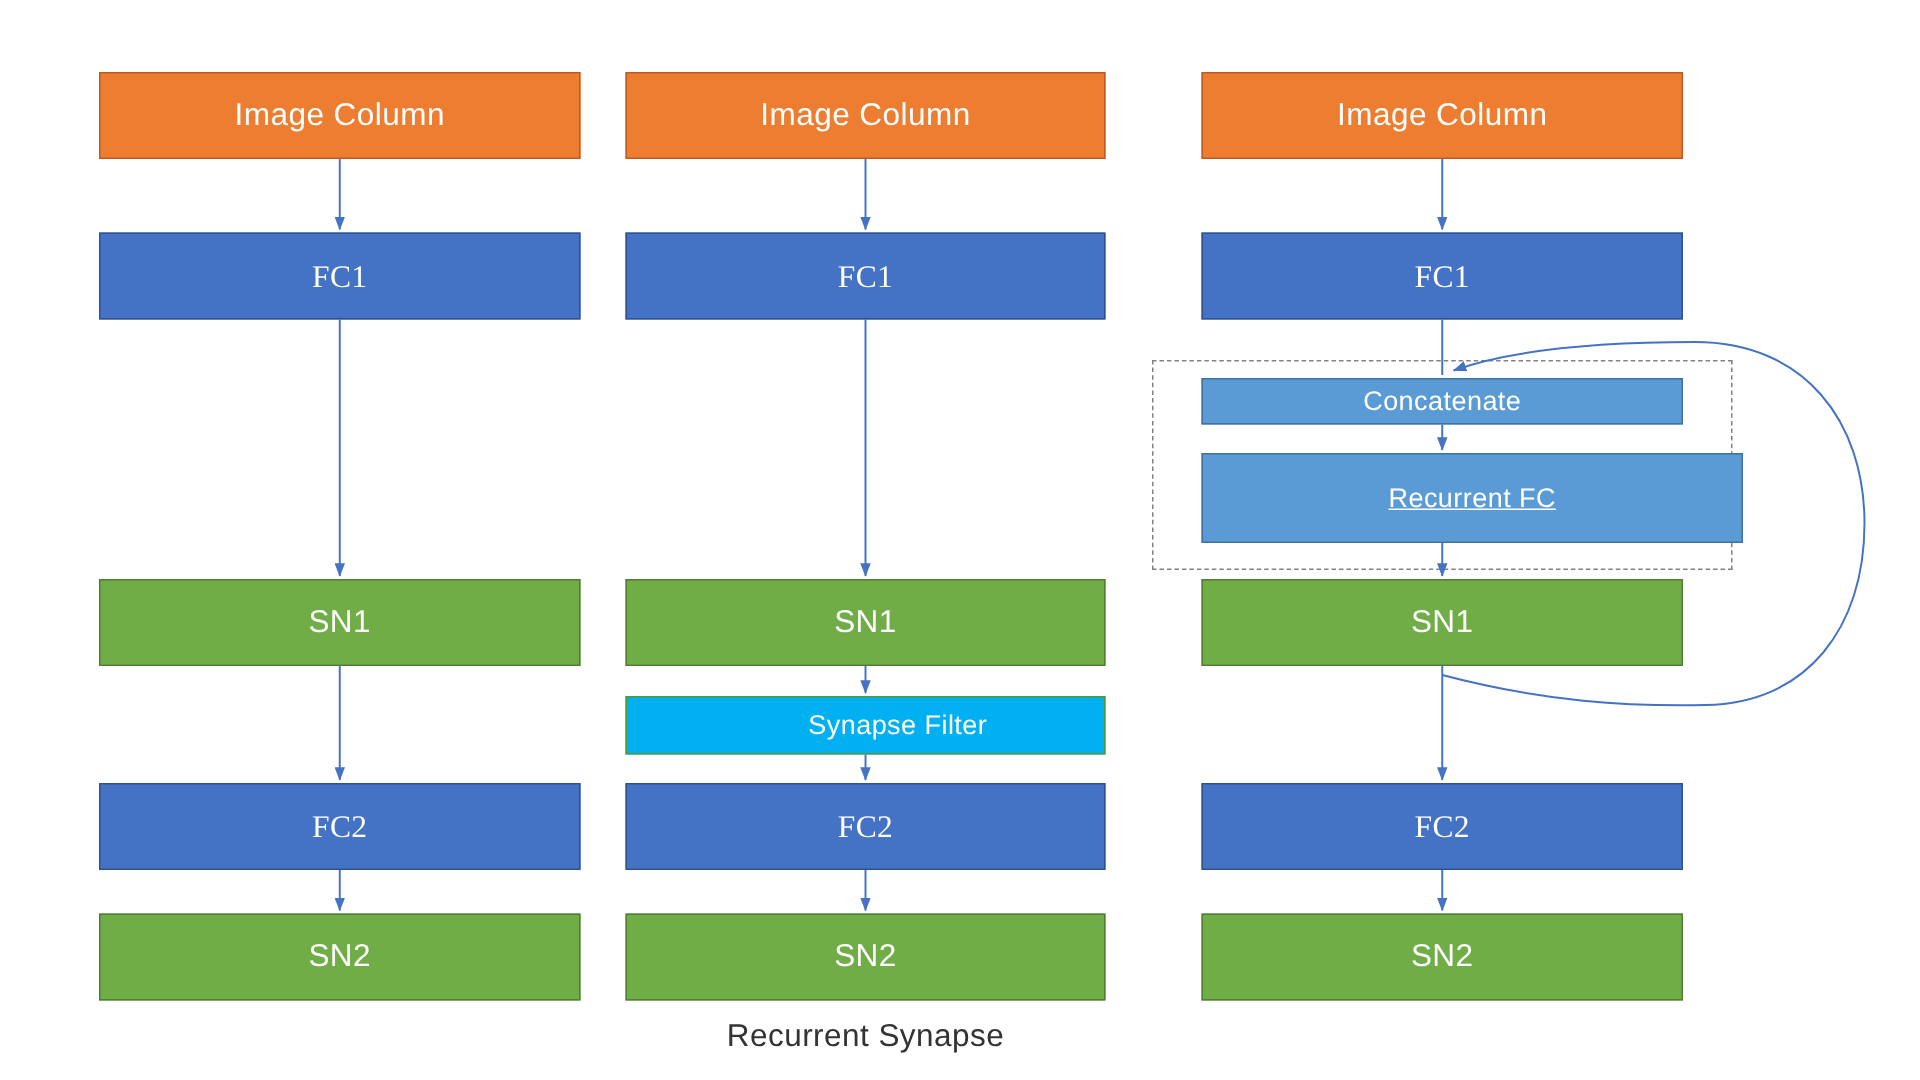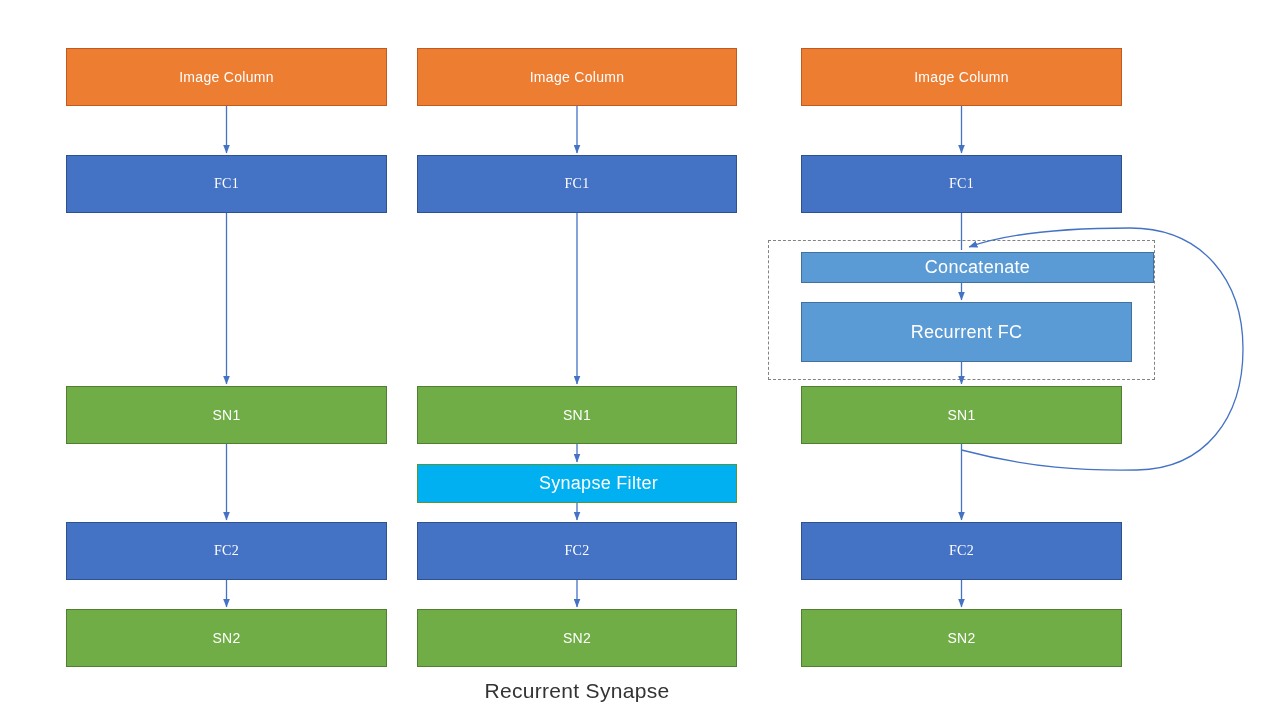--- a/index.html
+++ b/index.html
@@ -15,21 +15,21 @@
     background: var(--background, #fff);
     overflow: hidden;
   }
   .box {
     position: absolute;
     box-sizing: border-box;
     display: flex;
     align-items: center;
     justify-content: center;
     color: var(--box-text, #fff);
-    font-size: 14px;
+    font-size: 21px;
     letter-spacing: 0.3px;
     white-space: nowrap;
   }
   .box.small { font-size: 18px; }
   .orange    { background: var(--orange-fill);     border: 1.5px solid var(--orange-border); }
   .blue      { background: var(--blue-fill);       border: 1.5px solid var(--blue-border); font-family: Liberation Serif, serif; }
   .green     { background: var(--green-fill);      border: 1.5px solid var(--green-border); text-align: right; }
   .lightblue { background: var(--light-blue-fill); border: 1.3px solid var(--light-blue-border); }
   .cyan      { background: var(--cyan-fill);       border: 1.5px solid var(--cyan-border); padding-left: 43px; }
   .dashed-box {
@@ -74,22 +74,22 @@
   <div class="box blue" style="left:417px; top:155px; width:320px; height:58px;">FC1</div>
   <div class="box green" style="left:417px; top:386px; width:320px; height:58px;">SN1</div>
   <div class="box cyan small" style="left:417px; top:464px; width:320px; height:39px;">Synapse Filter</div>
   <div class="box blue" style="left:417px; top:522px; width:320px; height:58px;">FC2</div>
   <div class="box green" style="left:417px; top:609px; width:320px; height:58px;">SN2</div>
   <div class="caption" style="left:417px; top:679px; width:320px;">Recurrent Synapse</div>
 
   <div class="dashed-box" style="left:768px; top:240px; width:387px; height:140px;"></div>
   <div class="box orange" style="left:801px; top:48px;  width:321px; height:58px;">Image Column</div>
   <div class="box blue" style="left:801px; top:155px; width:321px; height:58px;">FC1</div>
-  <div class="box lightblue small" style="left:801px; top:252px; width:353px; height:31px;">Concatenate</div>
-  <div class="box lightblue small" style="left:801px; top:302px; width:331px; height:60px;">Recurrent FC</div>
+  <div class="box lightblue small" style="left:801px; top:252px; width:321px; height:31px;">Concatenate</div>
+  <div class="box lightblue small" style="left:801px; top:302px; width:361px; height:60px;text-decoration:underline;">Recurrent FC</div>
   <div class="box green" style="left:801px; top:386px; width:321px; height:58px;">SN1</div>
   <div class="box blue" style="left:801px; top:522px; width:321px; height:58px;">FC2</div>
   <div class="box green" style="left:801px; top:609px; width:321px; height:58px;">SN2</div>
 
   <svg class="connectors" viewBox="0 0 1280 720" xmlns="http://www.w3.org/2000/svg">
     <defs>
       <marker id="arrowhead" viewBox="0 0 9 7" refX="8.5" refY="3.5" markerWidth="9" markerHeight="7" orient="auto" markerUnits="userSpaceOnUse">
         <path d="M0 0 L9 3.5 L0 7 Z"></path>
       </marker>
     </defs>

